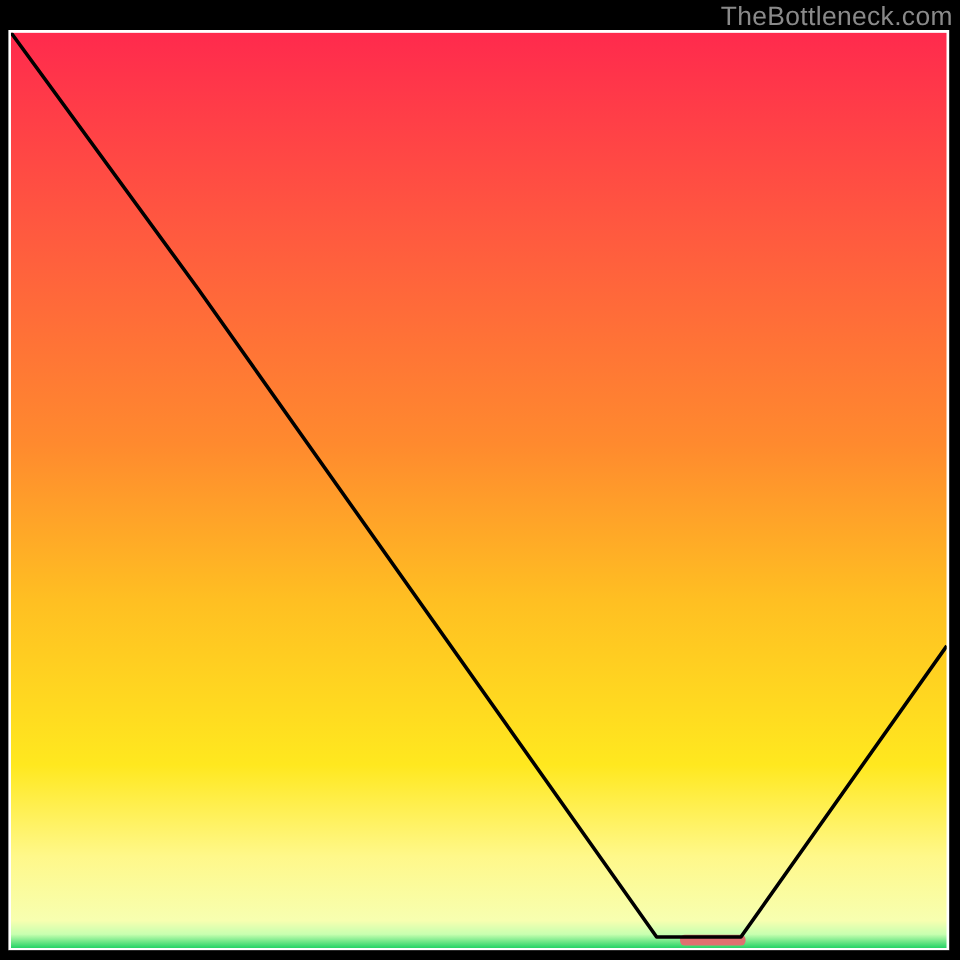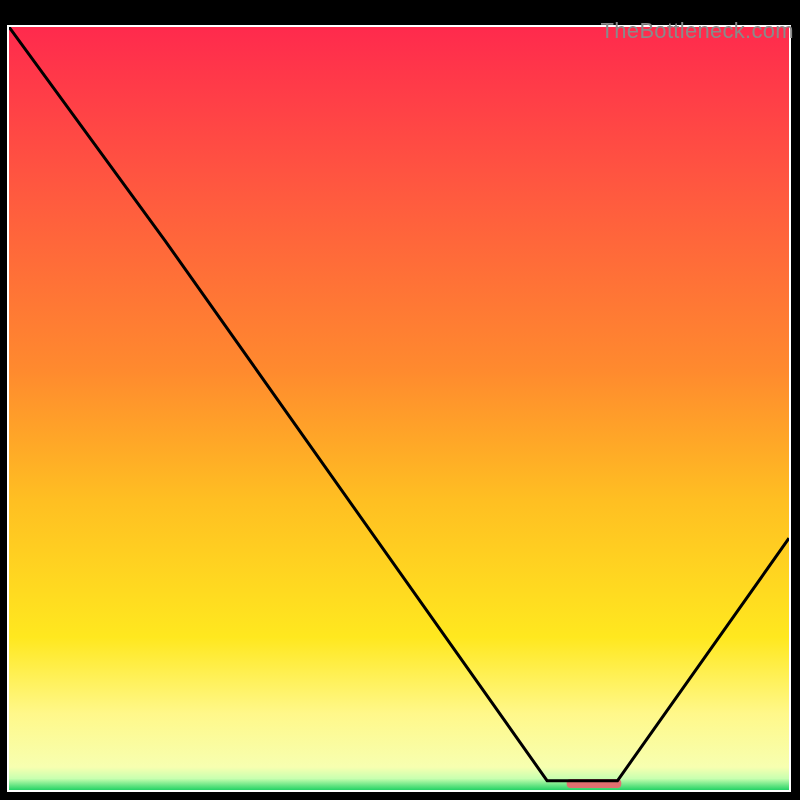--- a/index.html
+++ b/index.html
@@ -27,21 +27,21 @@
     height: 763px;
     overflow: hidden;
   }
   .plot svg {
     width: 780px;
     height: 763px;
     display: block;
   }
   .watermark {
     position: absolute;
-    top: 18px;
+    top: 1px;
     right: 6px;
     color: #8a8a8a;
     font-size: 22px;
     font-weight: 500;
     letter-spacing: 0.3px;
     user-select: none;
   }
   .bottom-strip {
     position: absolute;
     left: 7px;

